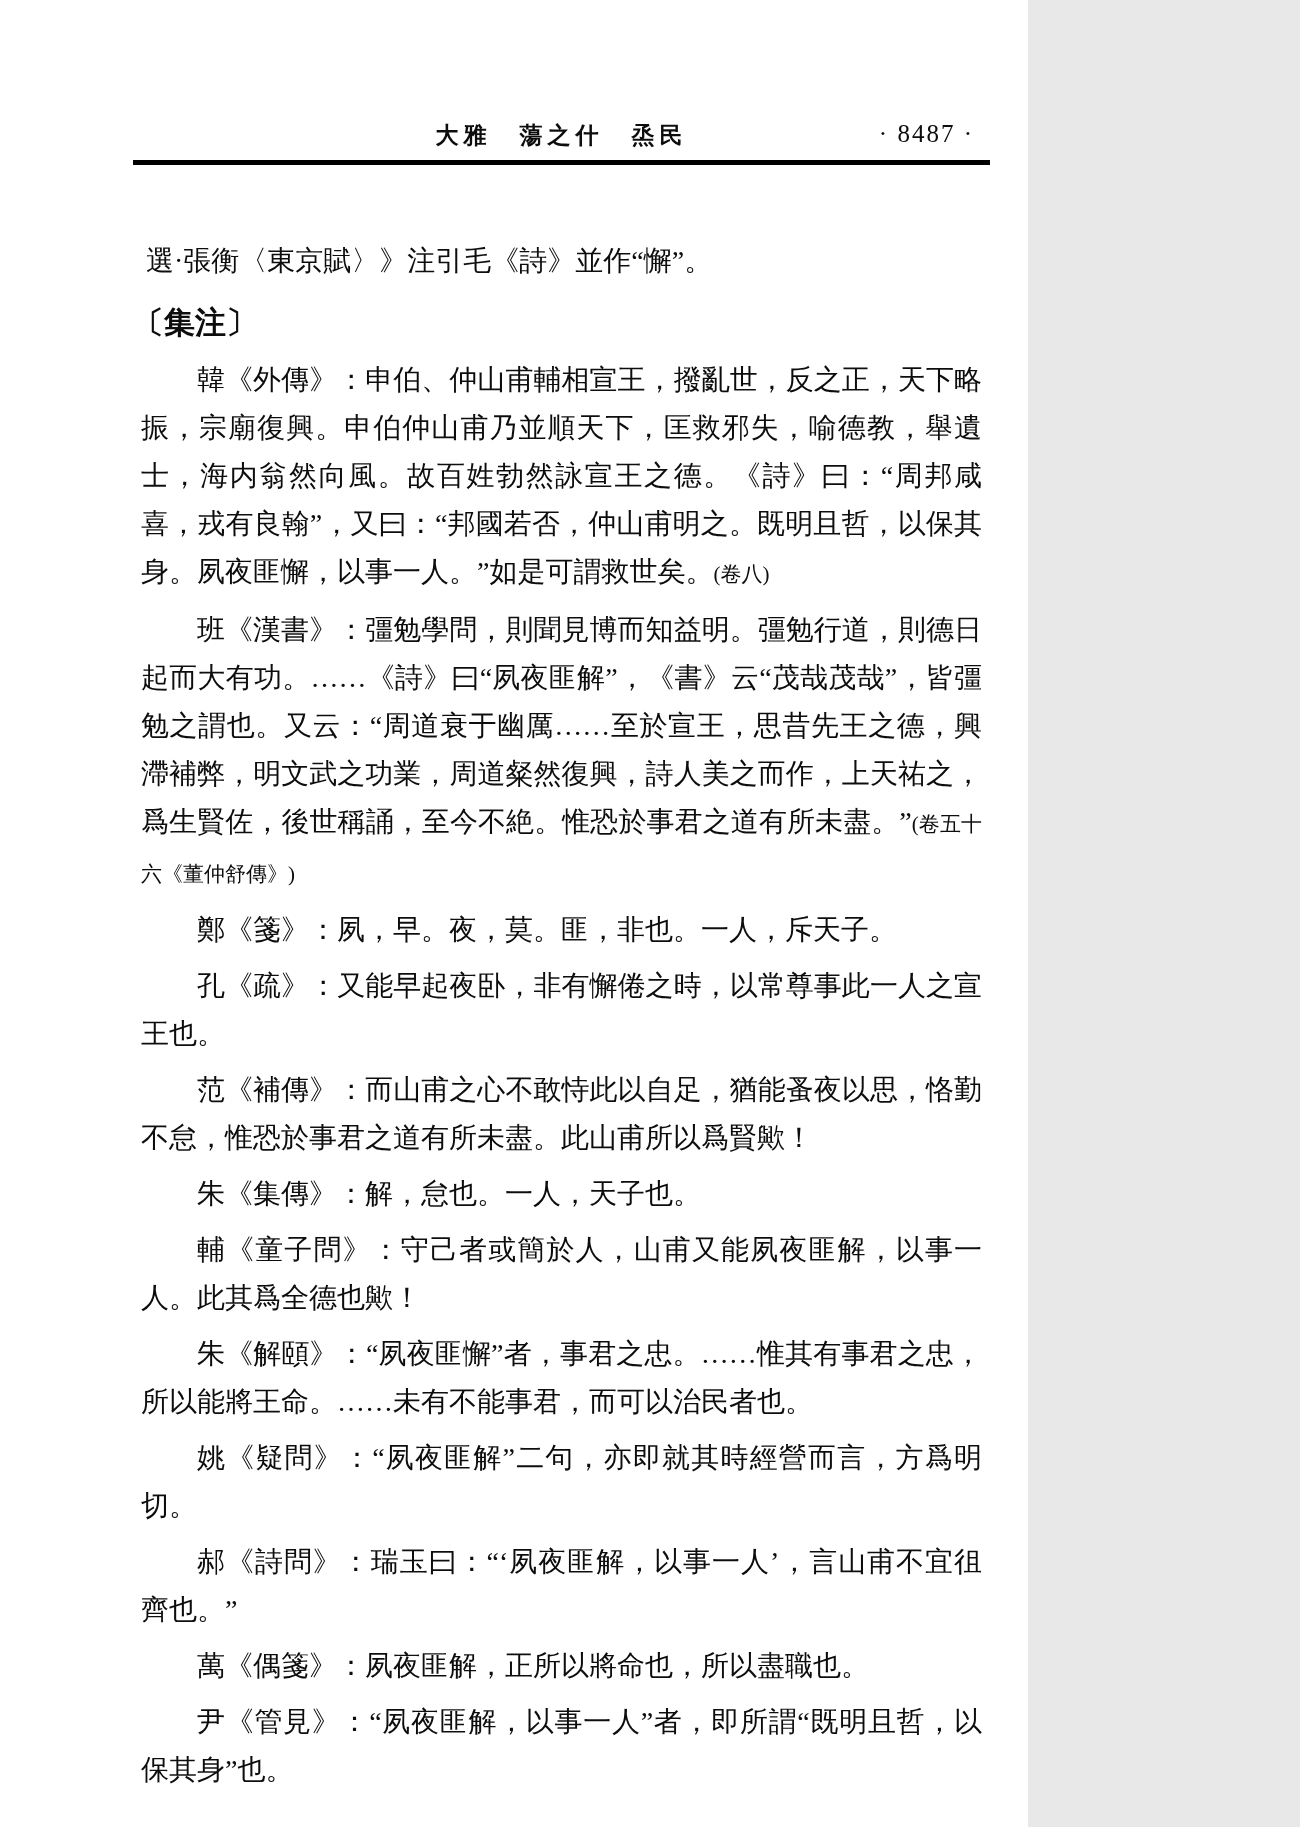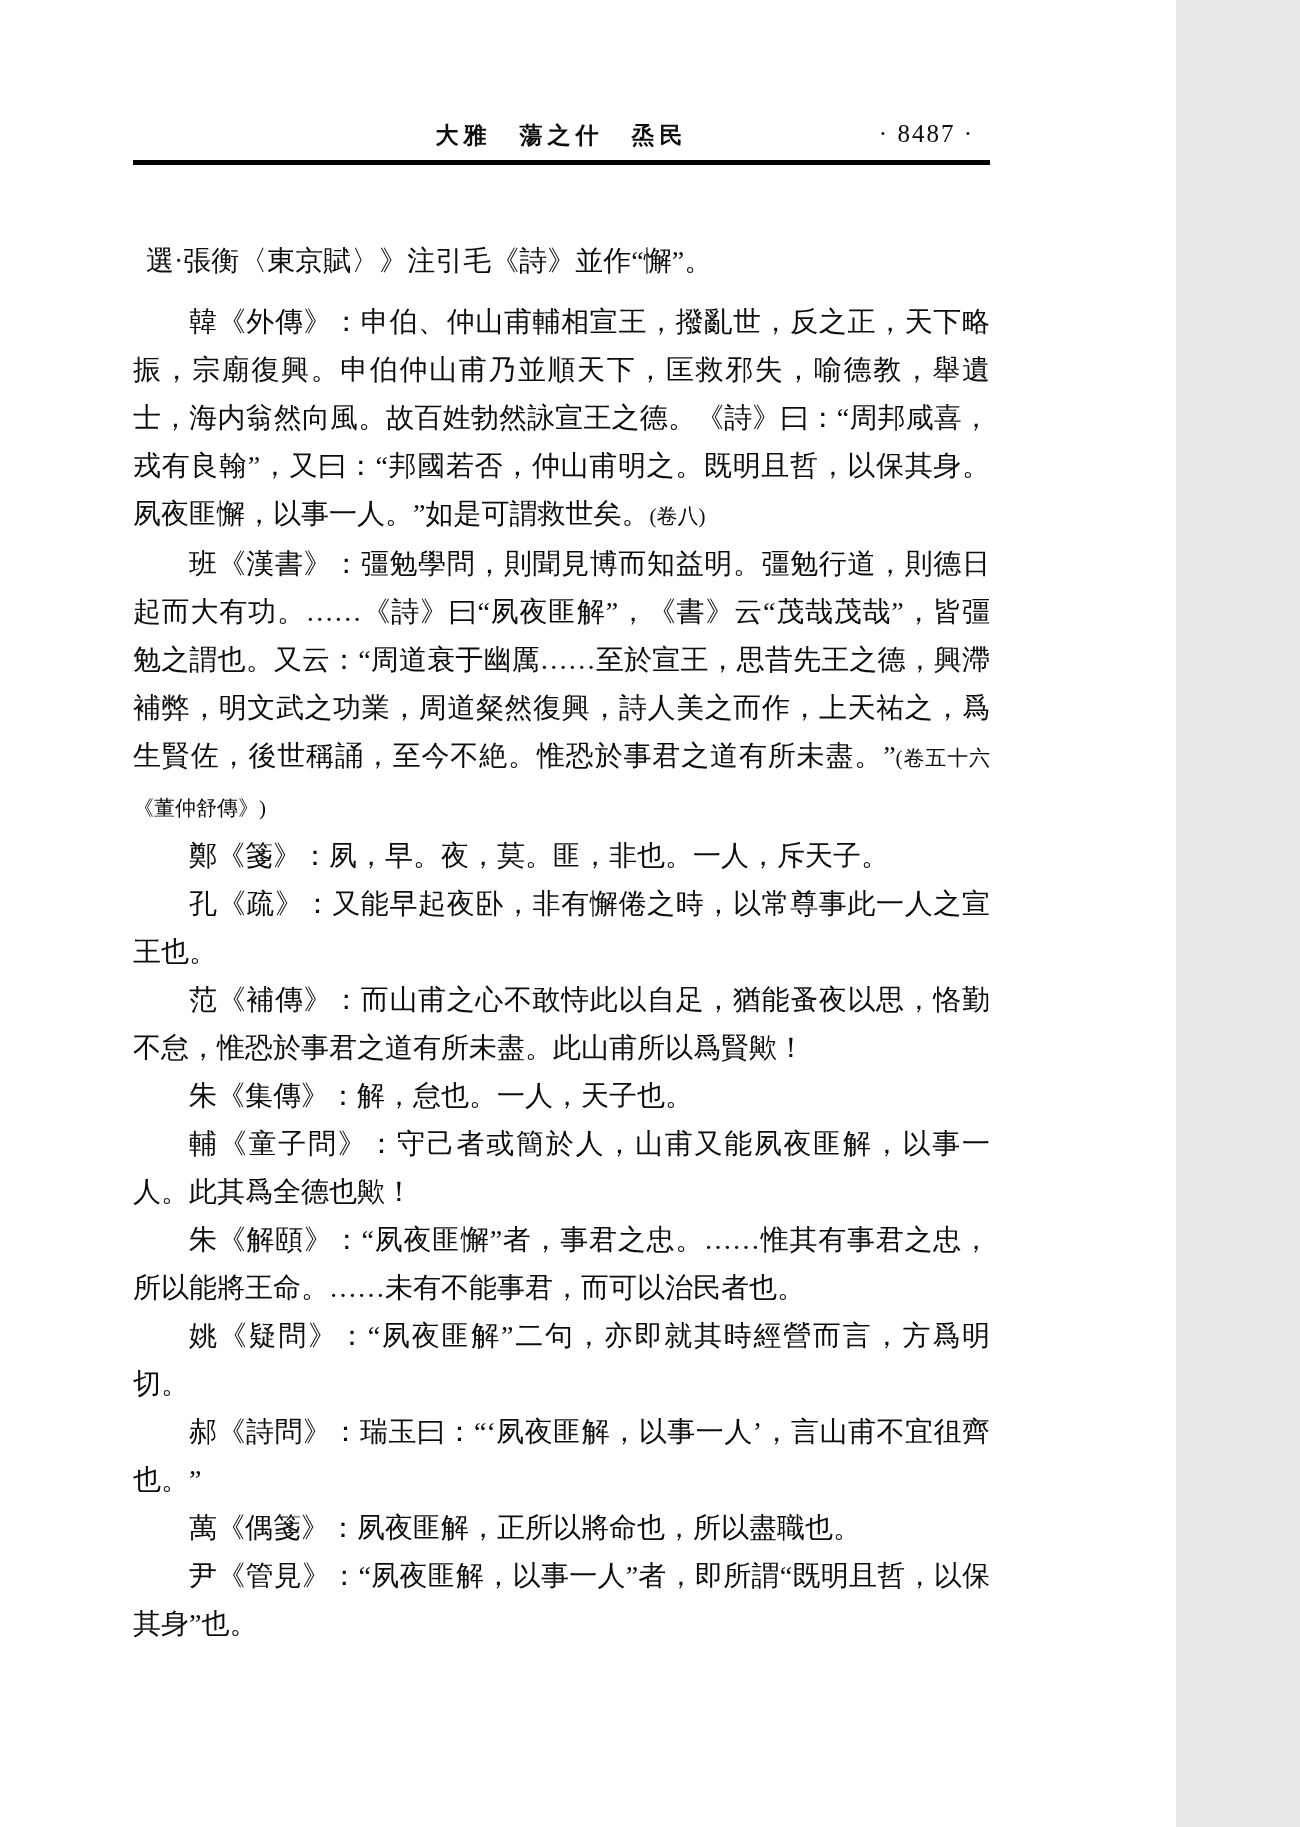--- a/index.html
+++ b/index.html
@@ -1,18 +1,18 @@
 <!DOCTYPE html>
 <html><head>
 <meta charset="utf-8">
 <style>
   html,body{margin:0;padding:0;background:#e8e8e8;}
   .page{
     position:relative;
-    width:1176px;height:1827px;
+    width:1028px;height:1827px;
     background:#ffffff;
     font-family:"Liberation Serif","DejaVu Serif",serif;
     color:#0d0d0d;
     overflow:hidden;
   }
   .content{position:absolute;left:133px;top:0;width:857px;}
   .header-row{position:relative;margin-top:120px;height:36px;}
   .running-title{
     position:absolute;left:50%;transform:translateX(-50%);
     font-size:23px;letter-spacing:5px;white-space:nowrap;font-weight:bold;
@@ -29,40 +29,41 @@
     text-align:justify;
   }
   .continuation{margin:13px;text-indent:0;}
   .section-title{
     margin:0;
     font-size:31px;
     font-weight:bold;
     line-height:50px;
     text-indent:0;
   }
-  .para{margin:0;text-indent:2em;}
+  .para{margin:8px;text-indent:2em;}
   .seg{font-size:28px;}
   .note{font-size:21px;}
 </style>
 </head>
 <body>
 
 <div class="page">
   <div class="content">
 
     <div class="header-row">
       <span class="running-title">大雅　蕩之什　烝民</span>
       <span class="page-number">· 8487 ·</span>
     </div>
 
     <div class="rule"></div>
 
     <div class="body-text">
       <p class="continuation">選·張衡〈東京賦〉》注引毛《詩》並作“懈”。</p>
 
+      <h2 class="section-title">〔集注〕</h2>
 
       <div id="paragraphs">
           <p class="para"><span class="seg">韓《外傳》：申伯、仲山甫輔相宣王，撥亂世，反之正，天下略振，宗廟復興。申伯仲山甫乃並順天下，匡救邪失，喻德教，舉遺士，海内翁然向風。故百姓勃然詠宣王之德。《詩》曰：“周邦咸喜，戎有良翰”，又曰：“邦國若否，仲山甫明之。既明且哲，以保其身。夙夜匪懈，以事一人。”如是可謂救世矣。</span><span class="note">(卷八)</span></p>
           <p class="para"><span class="seg">班《漢書》：彊勉學問，則聞見博而知益明。彊勉行道，則德日起而大有功。……《詩》曰“夙夜匪解”，《書》云“茂哉茂哉”，皆彊勉之謂也。又云：“周道衰于幽厲……至於宣王，思昔先王之德，興滯補弊，明文武之功業，周道粲然復興，詩人美之而作，上天祐之，爲生賢佐，後世稱誦，至今不絶。惟恐於事君之道有所未盡。”</span><span class="note">(卷五十六《董仲舒傳》)</span></p>
           <p class="para"><span class="seg">鄭《箋》：夙，早。夜，莫。匪，非也。一人，斥天子。</span></p>
           <p class="para"><span class="seg">孔《疏》：又能早起夜卧，非有懈倦之時，以常尊事此一人之宣王也。</span></p>
           <p class="para"><span class="seg">范《補傳》：而山甫之心不敢恃此以自足，猶能蚤夜以思，恪勤不怠，惟恐於事君之道有所未盡。此山甫所以爲賢歟！</span></p>
           <p class="para"><span class="seg">朱《集傳》：解，怠也。一人，天子也。</span></p>
           <p class="para"><span class="seg">輔《童子問》：守己者或簡於人，山甫又能夙夜匪解，以事一人。此其爲全德也歟！</span></p>
           <p class="para"><span class="seg">朱《解頤》：“夙夜匪懈”者，事君之忠。……惟其有事君之忠，所以能將王命。……未有不能事君，而可以治民者也。</span></p>

